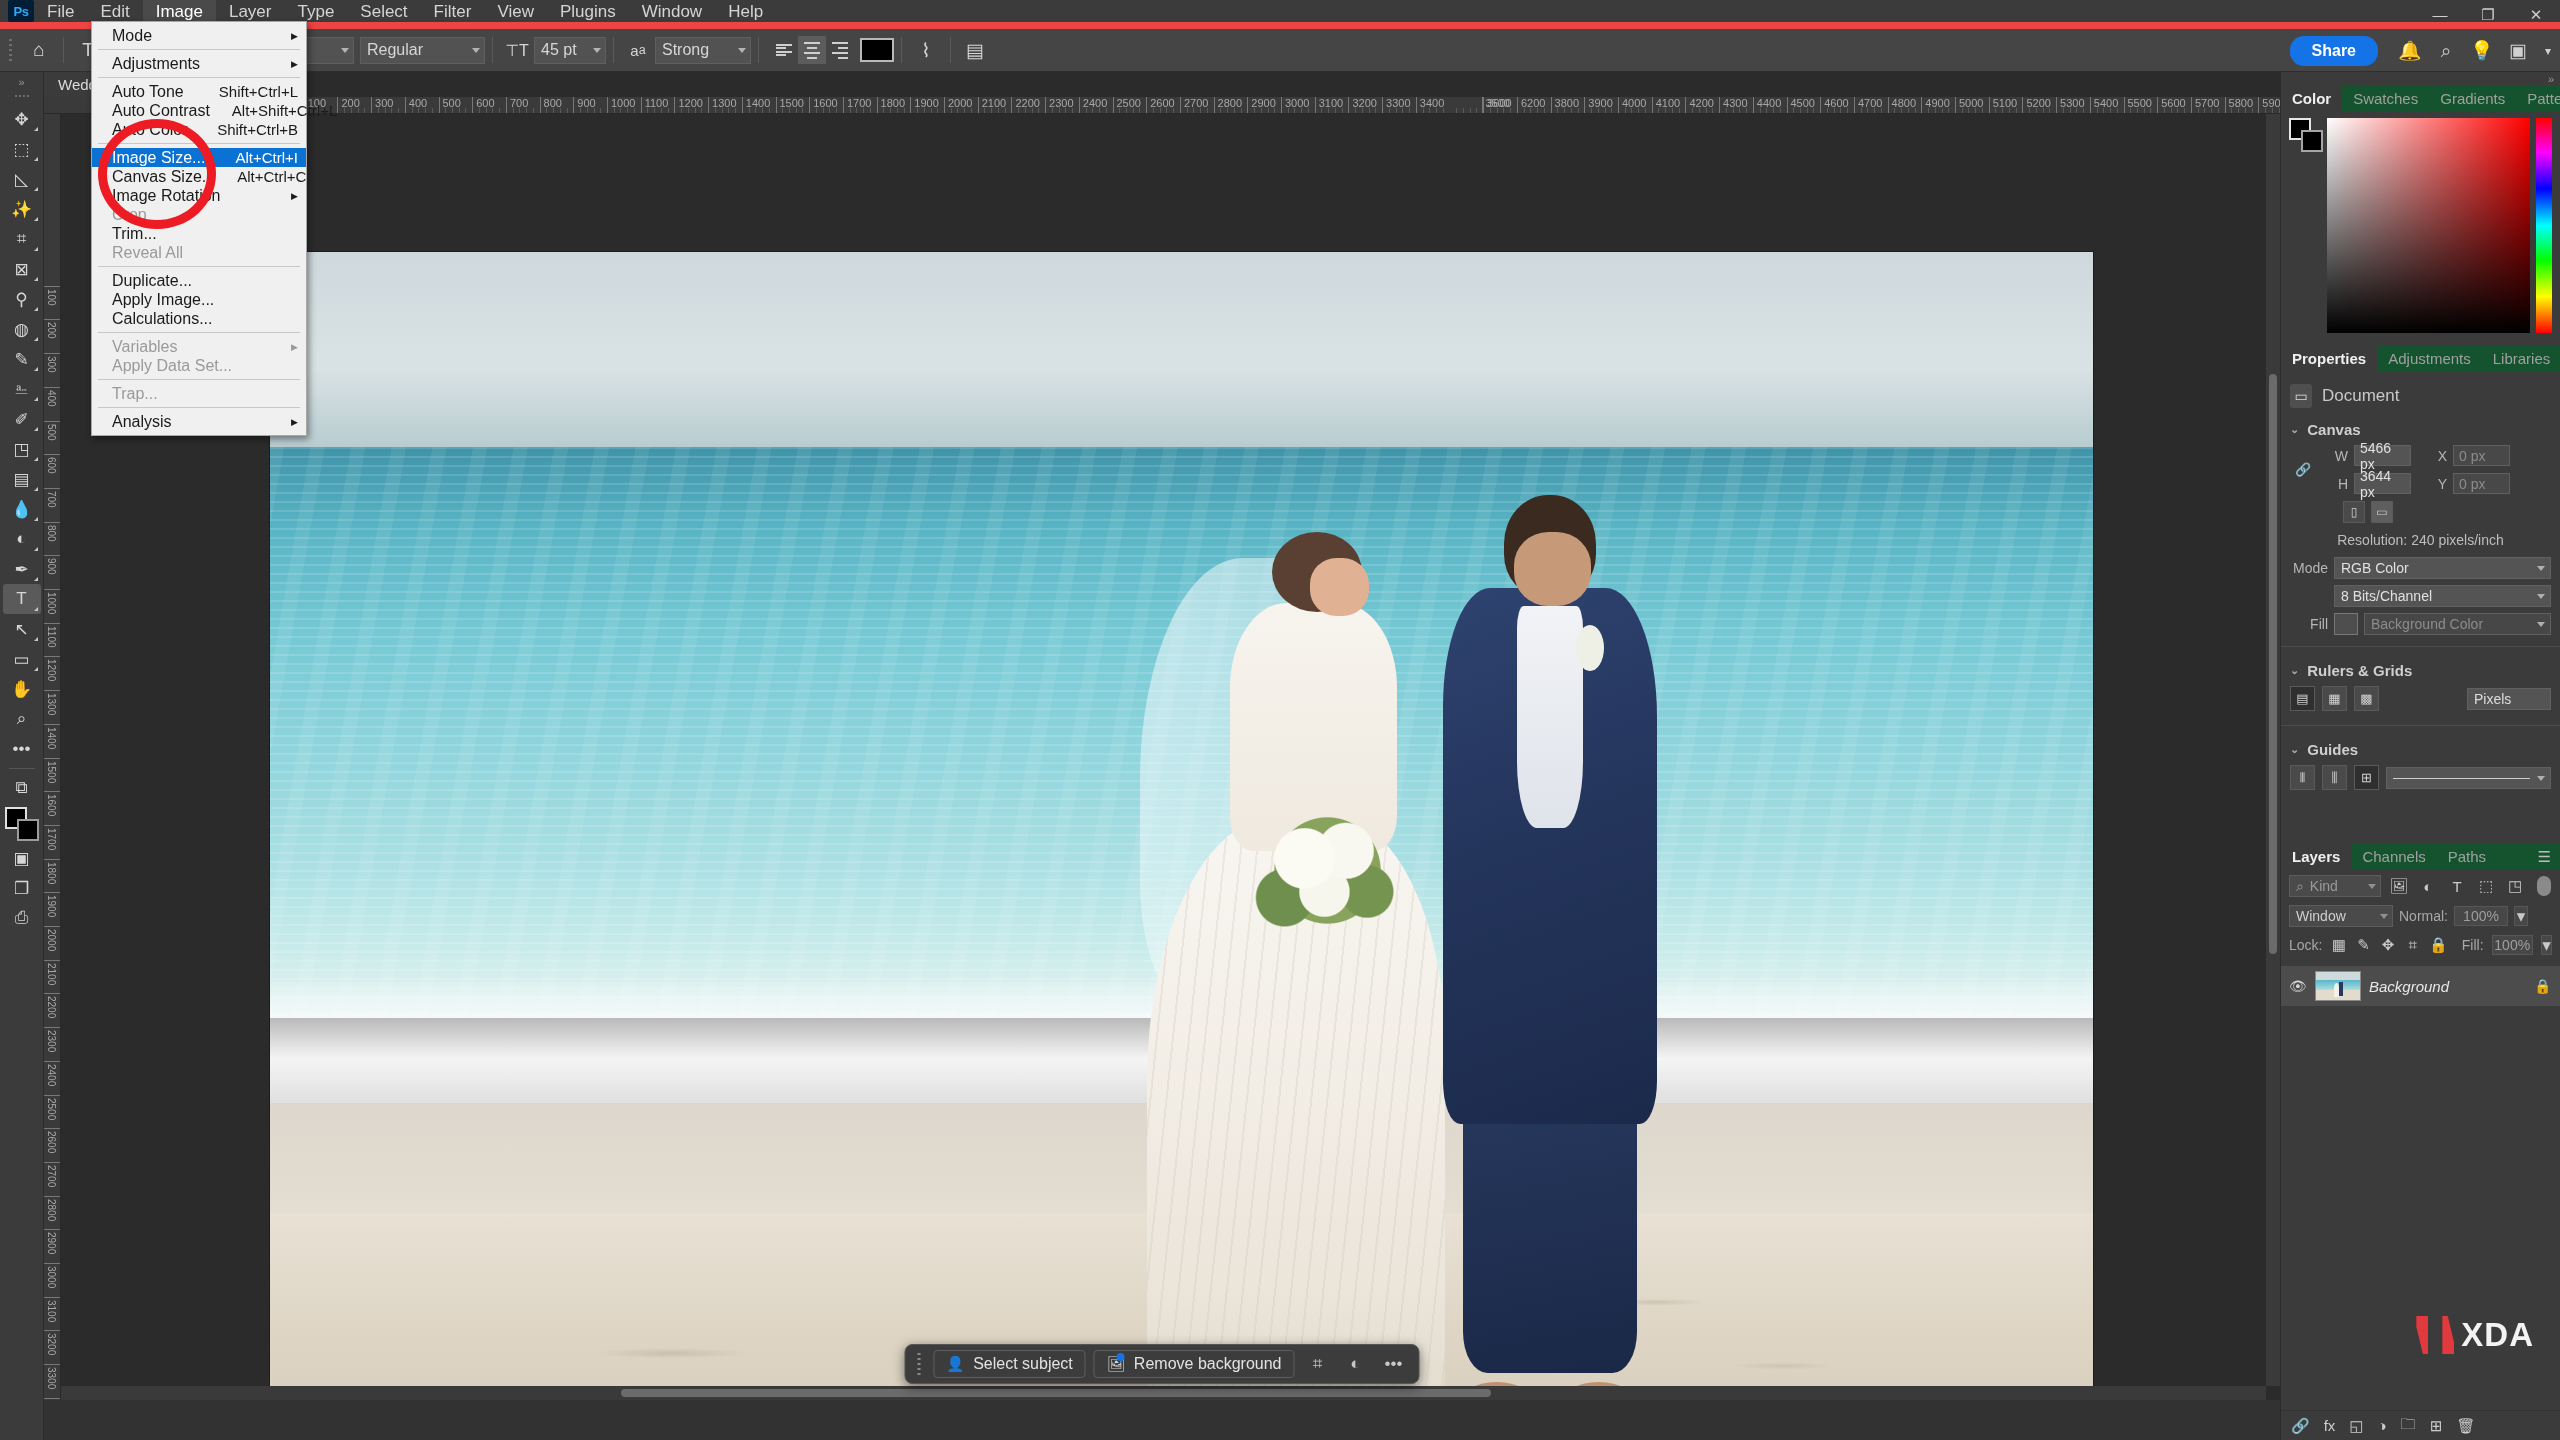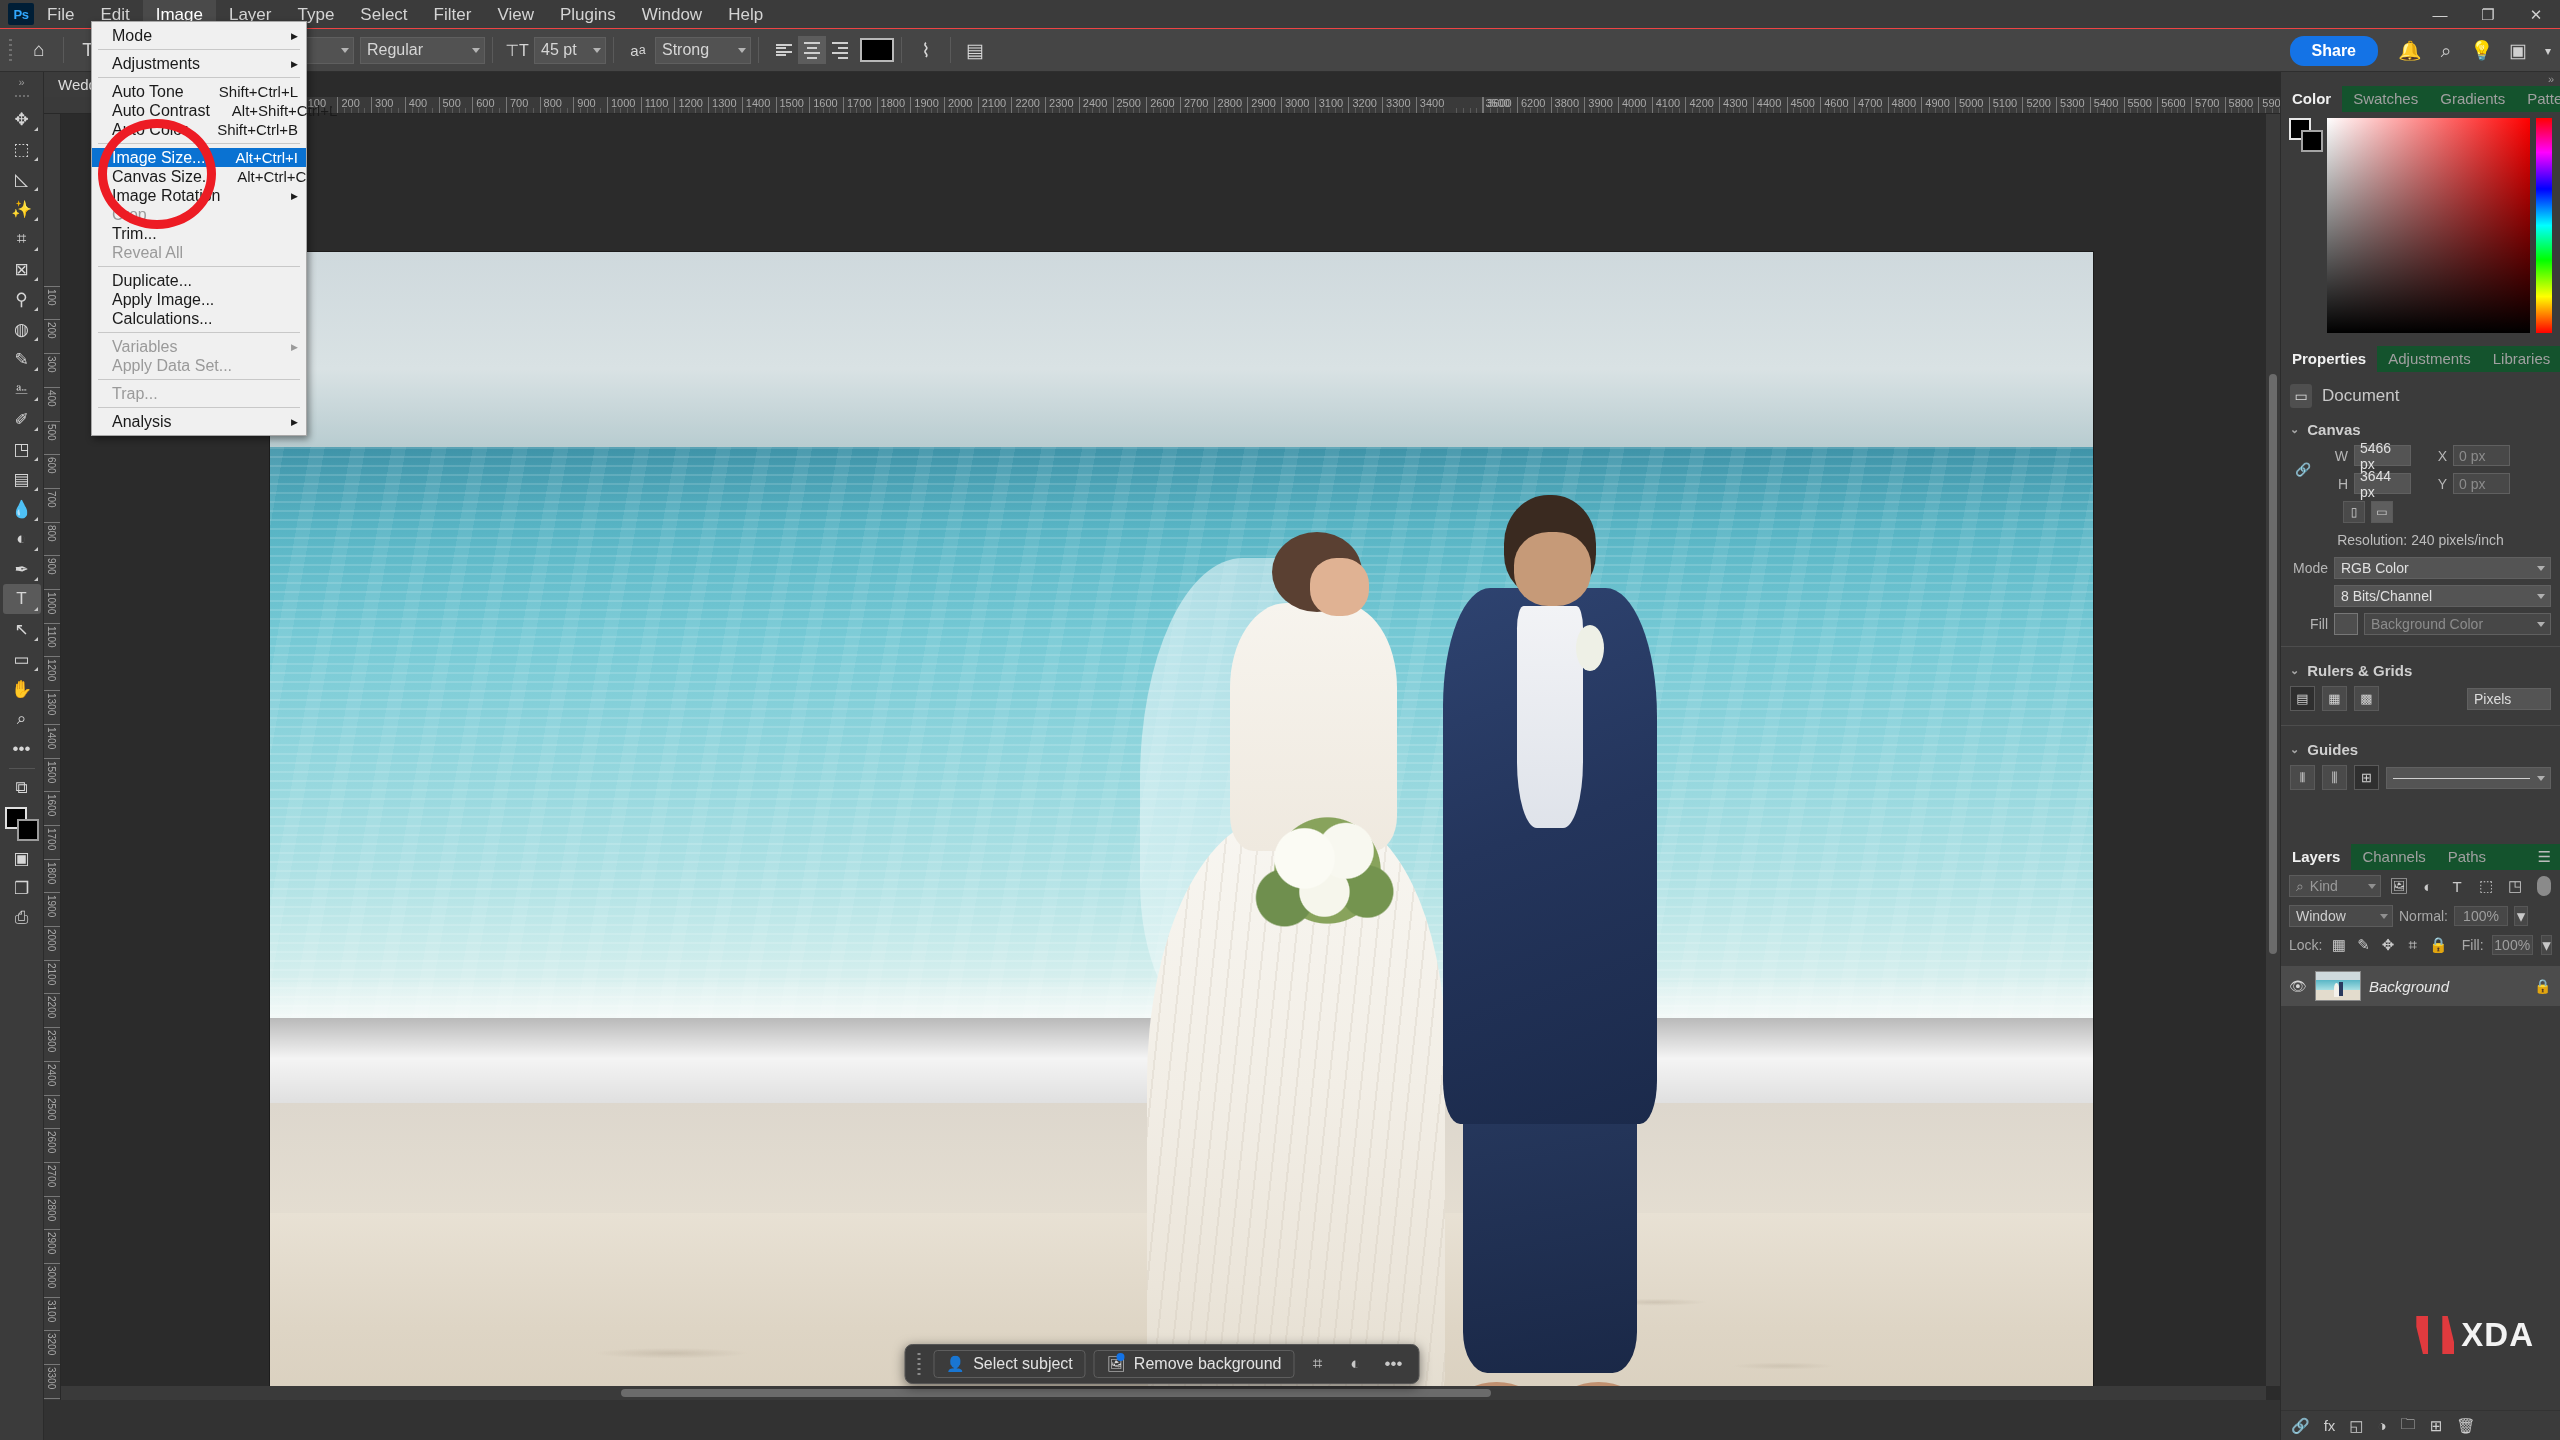--- a/index.html
+++ b/index.html
@@ -9,21 +9,21 @@
     font-family:"Liberation Sans", sans-serif;
     color:#c8c8c8; font-size:17px;
     -webkit-font-smoothing:antialiased;
   }
   .app { position:relative; width:2560px; height:1440px; }
 
   
   .menubar {
     position:absolute; left:0; top:0; width:2560px; height:29px;
     background:#3b3b3b; display:flex; align-items:center;
-    border-bottom:1px solid #ef4444;
+    border-bottom:7px solid #ef4444;
   }
   .ps-logo {
     width:26px; height:22px; margin-left:8px; background:#001e36;
     color:#31a8ff; font-size:13px; font-weight:bold;
     display:flex; align-items:center; justify-content:center;
     border-radius:2px; letter-spacing:-.5px;
   }
   .menu-item {
     padding:0 13px; height:29px; line-height:29px;
     font-size:17px; color:#d4d4d4; cursor:default; white-space:nowrap;

